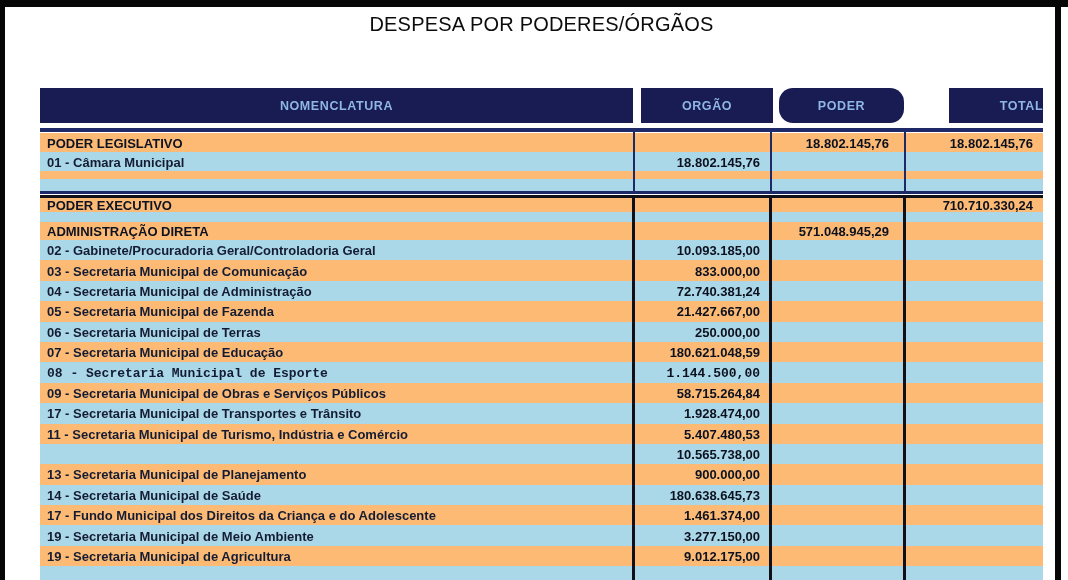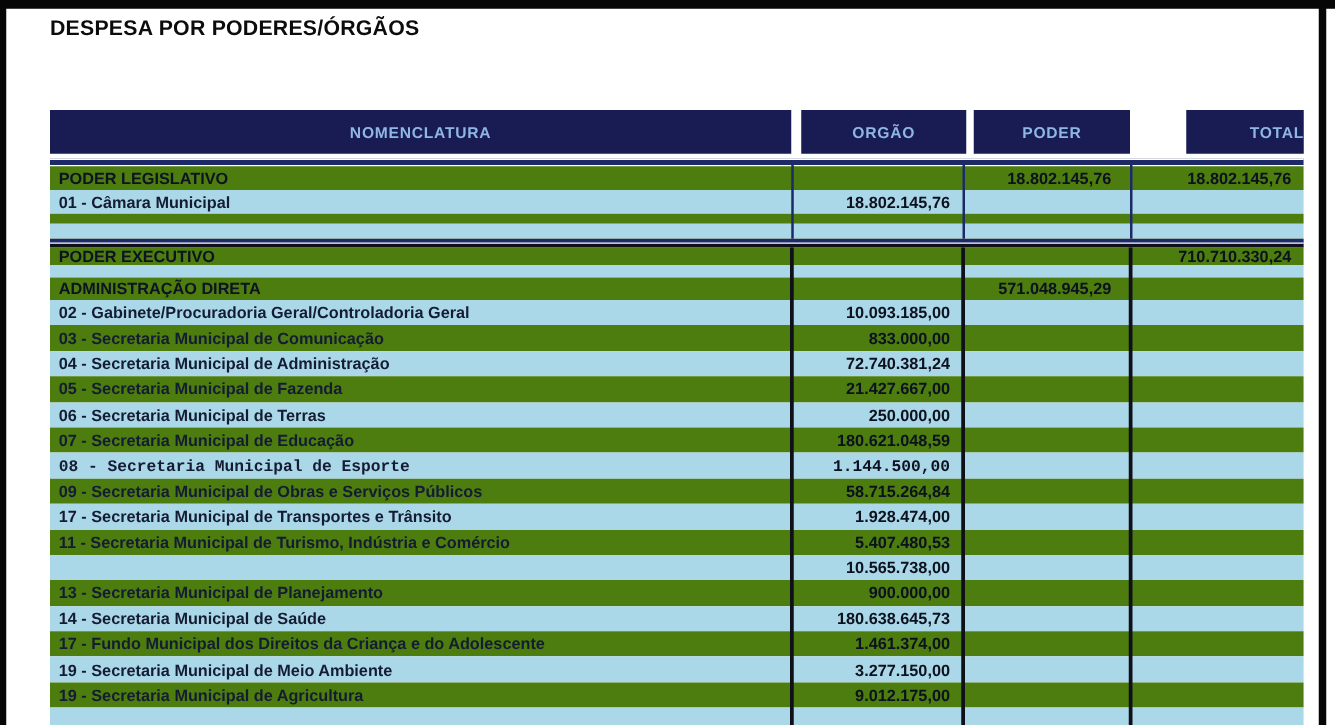--- a/index.html
+++ b/index.html
@@ -17,45 +17,45 @@
     background:#ffffff;
     font-family:"Liberation Sans", sans-serif;
     color:var(--text-dark);
   }
   .frame-top{position:absolute;left:0;top:0;width:1068px;height:7px;background:var(--frame);}
   .frame-left{position:absolute;left:0;top:0;width:5px;height:580px;background:var(--frame);}
   .frame-right{position:absolute;left:1055px;top:0;width:6px;height:580px;background:var(--frame);}
 
   .doc-title{
     position:absolute;top:13px;left:40px;width:1003px;
-    font-size:17px;font-weight:bold;color:#0c0c0c;
+    text-align:center;font-size:20px;font-weight:normal;color:#0c0c0c;
     letter-spacing:.2px;
   }
 
   .table{
     position:absolute;left:40px;top:88px;width:1003px;height:492px;
     overflow:hidden;
   }
   .h-cell{
     position:absolute;top:0;height:35px;background:var(--header-bg);
     color:var(--header-text);font-weight:bold;font-size:12.5px;letter-spacing:.6px;
     display:flex;align-items:center;justify-content:center;
   }
   .h-nomen{left:0;width:593px;}
   .h-orgao{left:601px;width:132px;}
-  .h-poder{left:739px;width:125px;}
+  .h-poder{left:739px;width:125px;border-radius:14px;}
   .h-total{left:909px;width:145px;}
 
   .hline-header{position:absolute;top:39px;left:0;width:1003px;height:5px;
     background:var(--rule-navy);border-top:1px solid #ffffff;box-sizing:border-box;}
 
   .rows{position:absolute;top:45px;left:0;width:1003px;}
   .row{position:relative;width:1003px;}
   .row.c{background:var(--stripe);}
-  .row.w{background:#4d7c0f;}
+  .row.w{background:#fdba74;}
   .c-label{
     position:absolute;left:7px;top:50%;transform:translateY(-50%);
     font-size:13px;font-weight:600;color:#141c33;white-space:nowrap;
   }
   .c-label.strong{font-weight:bold;color:#0d1322;}
   .c-val{
     position:absolute;top:50%;transform:translateY(-50%);
     font-size:13px;font-weight:bold;color:#0c111f;
     text-align:right;box-sizing:border-box;white-space:nowrap;
   }

